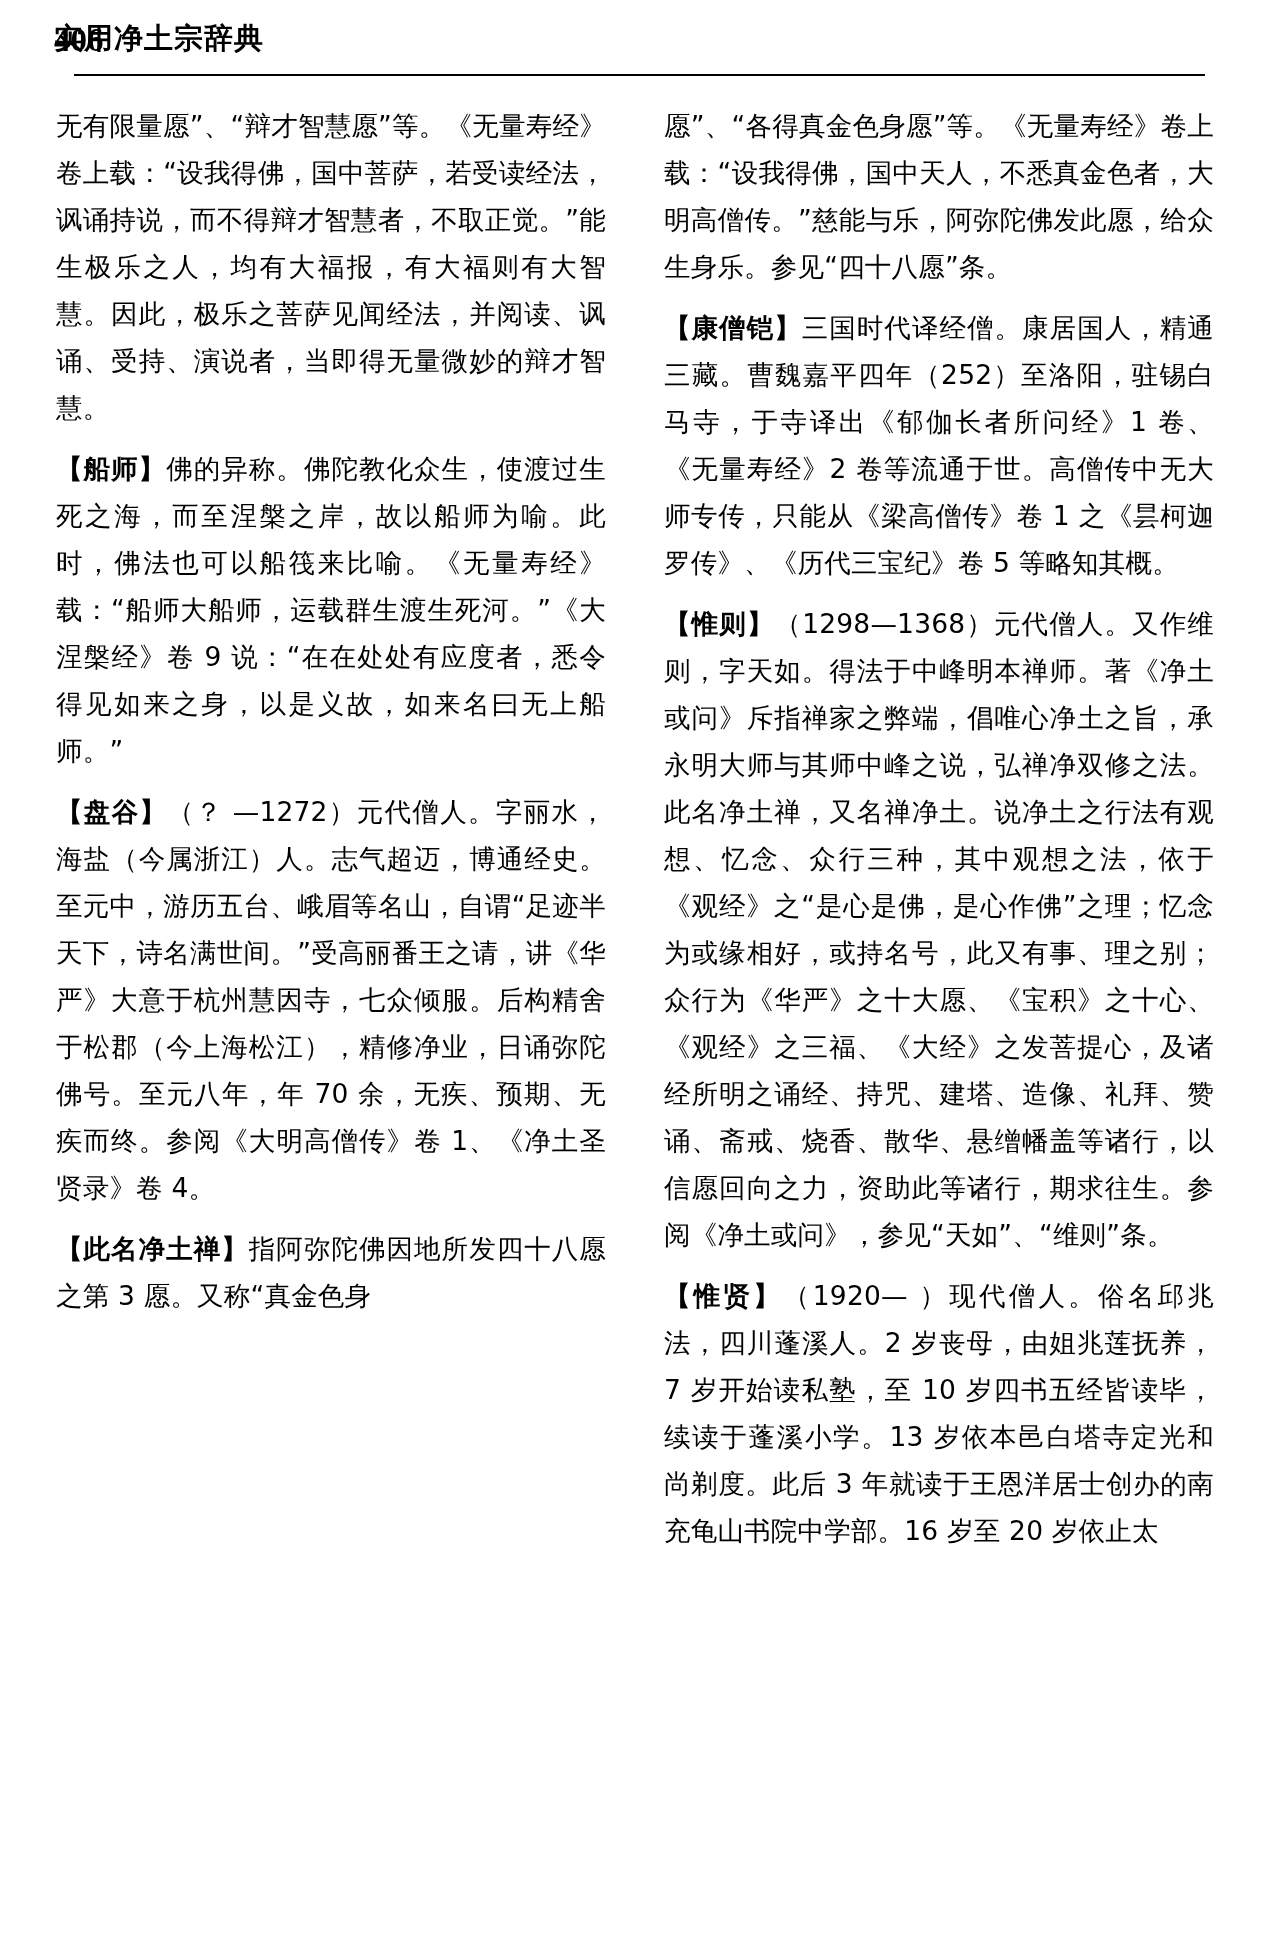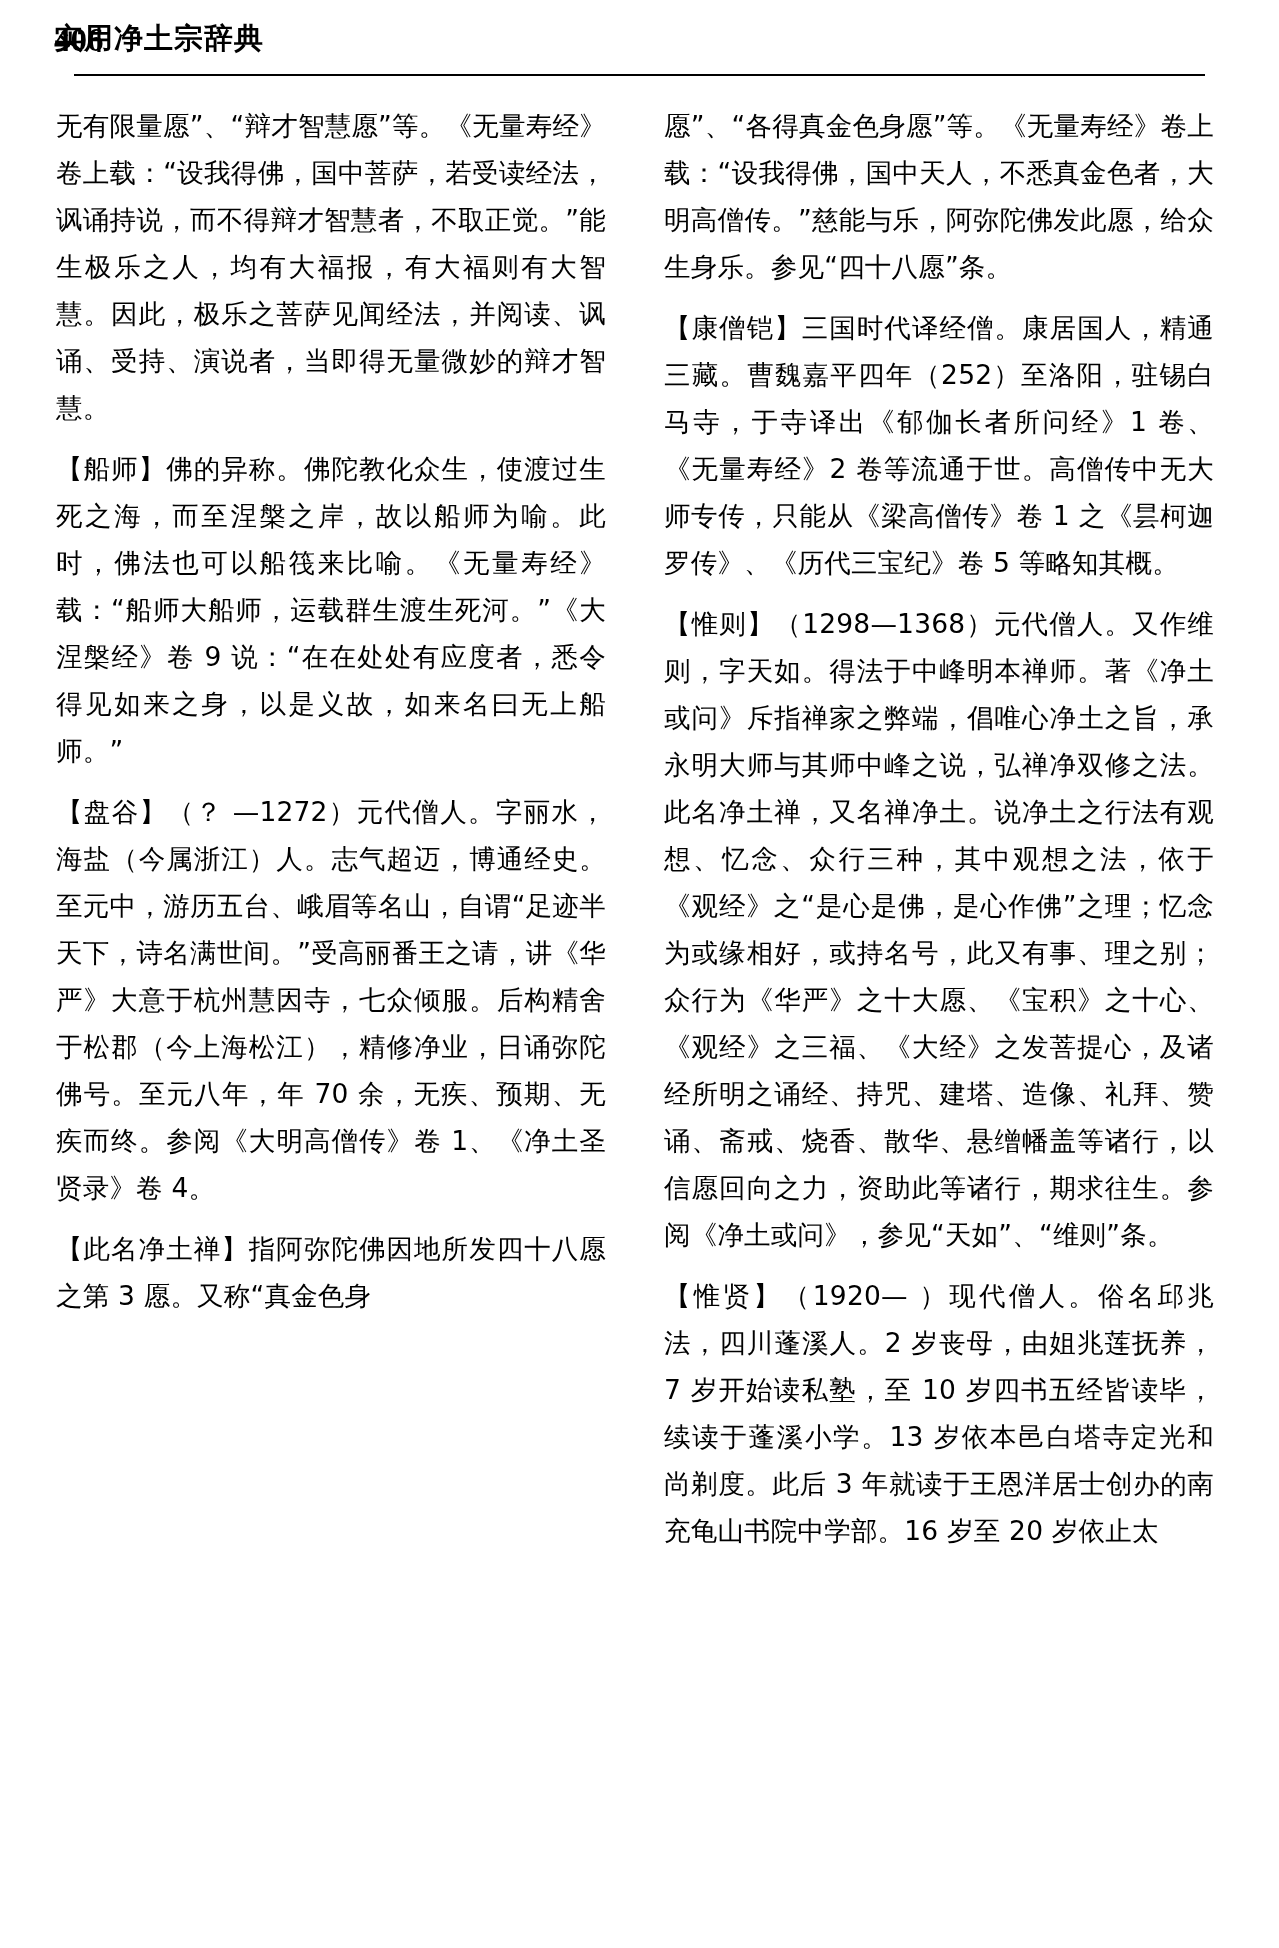--- a/index.html
+++ b/index.html
@@ -72,21 +72,21 @@
     font-size: 26.5px;
     line-height: 47px;
     text-align: justify;
     text-align-last: left;
     letter-spacing: 0.2px;
     margin: 14px;
     word-break: break-all;
   }
   .para + .para { margin-top: 0; }
   .entry-head {
-    font-weight: normal;
+    font-weight: bold;
   }
   
   b { font-weight: bold; }
 </style>
 </head>
 <body>
 
 <div class="page">
 
   <div class="header">

